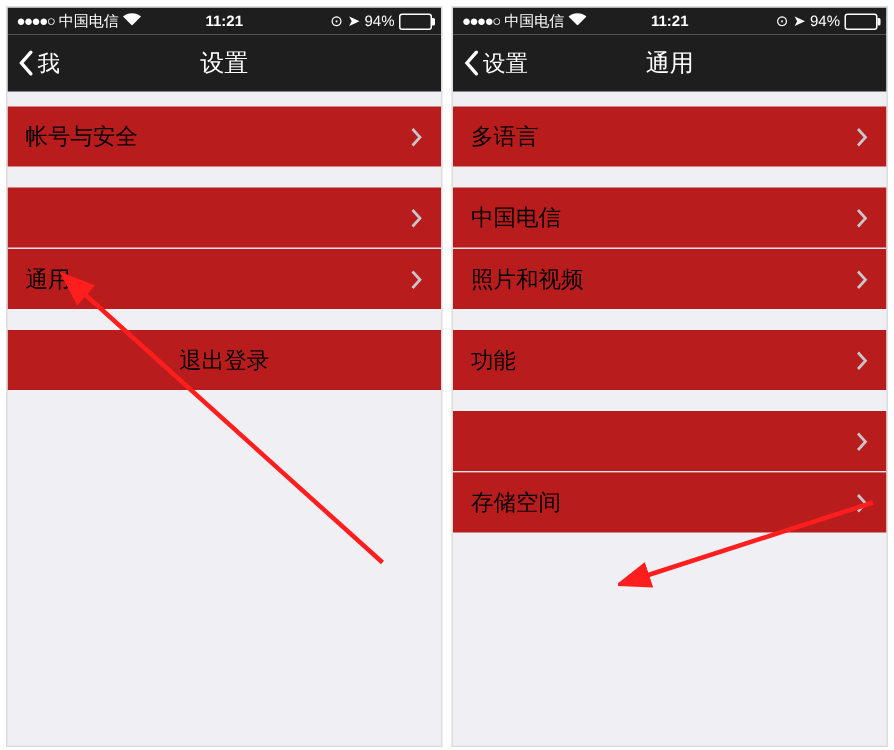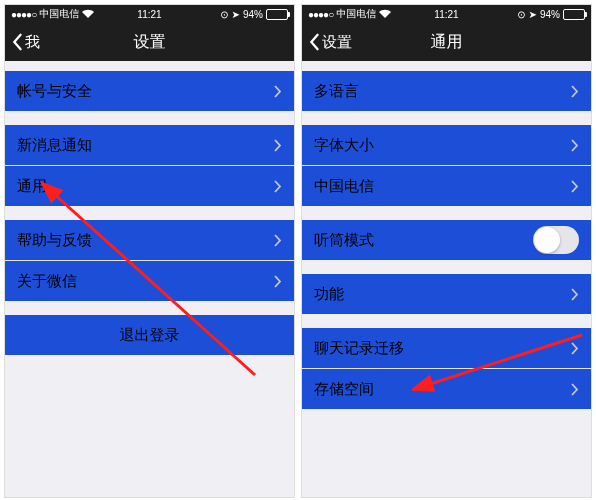--- a/index.html
+++ b/index.html
@@ -37,21 +37,21 @@
   }
   .statusbar .sb-left, .statusbar .sb-right {
     display: flex;
     align-items: center;
     gap: 3px;
   }
   .statusbar .sb-center {
     position: absolute;
     left: 50%;
     transform: translateX(-50%);
-    font-weight: 400;
+    font-weight: 700;
   }
   .dots { letter-spacing: -1px; }
   .battery {
     display: inline-block;
     width: 20px;
     height: 9px;
     border: 1px solid #fff;
     border-radius: 2px;
     position: relative;
   }
@@ -90,21 +90,21 @@
   .navbar .title {
     position: absolute;
     left: 50%;
     transform: translateX(-50%);
     font-size: 16px;
     font-weight: 500;
   }
   .group { margin-top: 14px; }
   .group.first { margin-top: 10px; }
   .cell {
-    background: #1d4ed8;
+    background: #b91c1c;
     height: 40px;
     display: flex;
     align-items: center;
     padding: 0 12px;
     font-size: 15px;
     color: #000;
     position: relative;
     border-bottom: 1px solid #e5e5e5;
   }
   .cell:last-child { border-bottom: none; }
@@ -183,55 +183,36 @@
         <span class="chev">
             <svg viewBox="0 0 8 13">
               <path d="M1 1l5 5.5L1 12" stroke="#c7c7cc" stroke-width="1.8" fill="none"></path>
             </svg>
           </span>
       </div>
     </div>
 
     <div class="group">
       <div class="cell">
-        <span>新消息通知</span>
         <span class="chev">
             <svg viewBox="0 0 8 13">
               <path d="M1 1l5 5.5L1 12" stroke="#c7c7cc" stroke-width="1.8" fill="none"></path>
             </svg>
           </span>
       </div>
       <div class="cell">
         <span>通用</span>
         <span class="chev">
             <svg viewBox="0 0 8 13">
               <path d="M1 1l5 5.5L1 12" stroke="#c7c7cc" stroke-width="1.8" fill="none"></path>
             </svg>
           </span>
       </div>
     </div>
 
-    <div class="group">
-      <div class="cell">
-        <span>帮助与反馈</span>
-        <span class="chev">
-            <svg viewBox="0 0 8 13">
-              <path d="M1 1l5 5.5L1 12" stroke="#c7c7cc" stroke-width="1.8" fill="none"></path>
-            </svg>
-          </span>
-      </div>
-      <div class="cell">
-        <span>关于微信</span>
-        <span class="chev">
-            <svg viewBox="0 0 8 13">
-              <path d="M1 1l5 5.5L1 12" stroke="#c7c7cc" stroke-width="1.8" fill="none"></path>
-            </svg>
-          </span>
-      </div>
-    </div>
 
 
     <div class="group">
       <div class="cell center">
         <span>退出登录</span>
       </div>
     </div>
 
     <svg class="arrow" style="left:30px;top:170px;width:230px;height:210px;">
       <defs>
@@ -278,58 +259,51 @@
         <span class="chev">
             <svg viewBox="0 0 8 13">
               <path d="M1 1l5 5.5L1 12" stroke="#c7c7cc" stroke-width="1.8" fill="none"></path>
             </svg>
           </span>
       </div>
     </div>
 
     <div class="group">
       <div class="cell">
-        <span>字体大小</span>
-        <span class="chev">
-            <svg viewBox="0 0 8 13">
-              <path d="M1 1l5 5.5L1 12" stroke="#c7c7cc" stroke-width="1.8" fill="none"></path>
-            </svg>
-          </span>
-      </div>
-      <div class="cell">
         <span>中国电信</span>
         <span class="chev">
             <svg viewBox="0 0 8 13">
               <path d="M1 1l5 5.5L1 12" stroke="#c7c7cc" stroke-width="1.8" fill="none"></path>
             </svg>
           </span>
       </div>
-    </div>
-
-    <div class="group">
-      <div class="cell">
-        <span>听筒模式</span>
-        <span class="toggle"></span>
-      </div>
-    </div>
+      <div class="cell">
+        <span>照片和视频</span>
+        <span class="chev">
+            <svg viewBox="0 0 8 13">
+              <path d="M1 1l5 5.5L1 12" stroke="#c7c7cc" stroke-width="1.8" fill="none"></path>
+            </svg>
+          </span>
+      </div>
+    </div>
+
 
     <div class="group">
       <div class="cell">
         <span>功能</span>
         <span class="chev">
             <svg viewBox="0 0 8 13">
               <path d="M1 1l5 5.5L1 12" stroke="#c7c7cc" stroke-width="1.8" fill="none"></path>
             </svg>
           </span>
       </div>
     </div>
 
     <div class="group">
       <div class="cell">
-        <span>聊天记录迁移</span>
         <span class="chev">
             <svg viewBox="0 0 8 13">
               <path d="M1 1l5 5.5L1 12" stroke="#c7c7cc" stroke-width="1.8" fill="none"></path>
             </svg>
           </span>
       </div>
       <div class="cell">
         <span>存储空间</span>
         <span class="chev">
             <svg viewBox="0 0 8 13">

